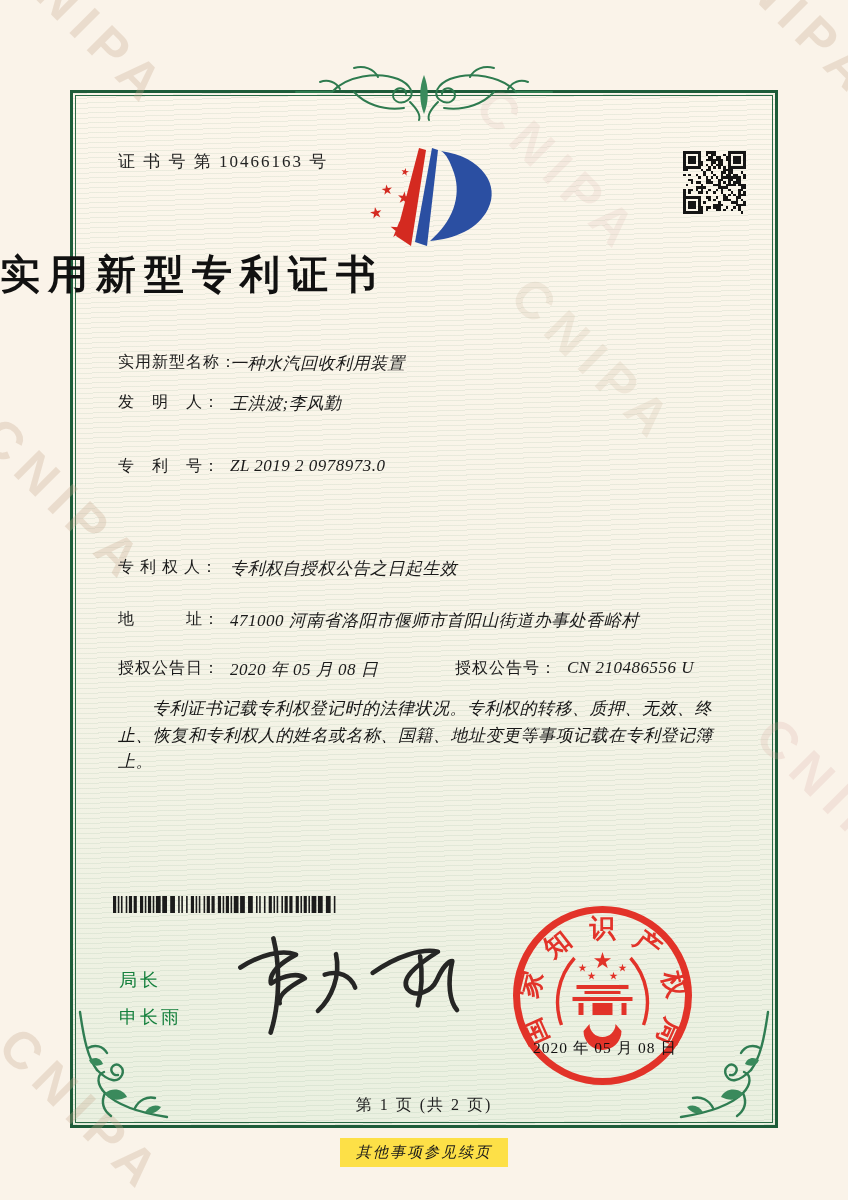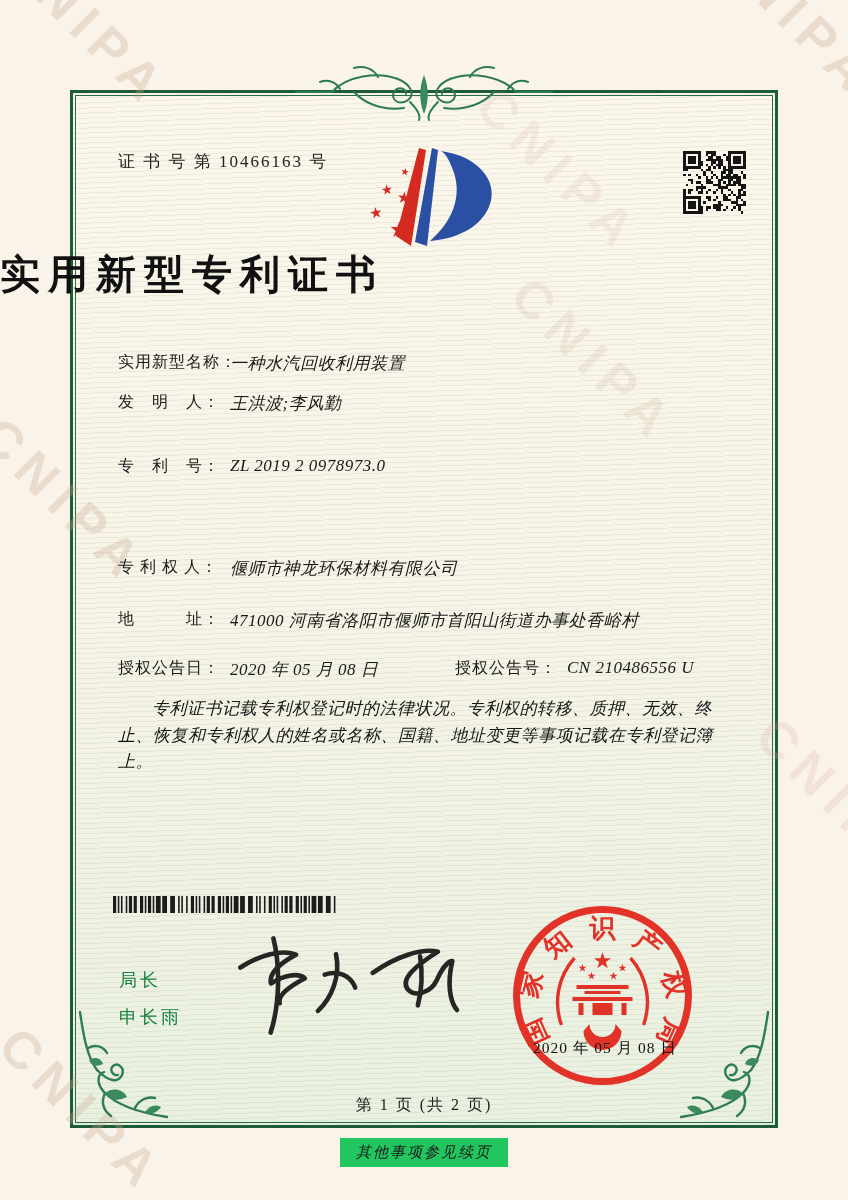--- a/index.html
+++ b/index.html
@@ -54,21 +54,21 @@
   .director div{margin-bottom:13px;}
   .signature{position:absolute;left:225px;top:928px;width:235px;height:110px;transform:rotate(-2deg);}
 
   .seal{position:absolute;left:505px;top:898px;width:195px;height:195px;opacity:0.92;}
   .seal-date{position:absolute;left:520px;top:1038px;width:170px;text-align:center;
              font-size:15.5px;color:#111;letter-spacing:1px;}
 
   .page-num{position:absolute;left:0;top:1095px;width:848px;text-align:center;
             font-size:16px;color:#222;letter-spacing:2px;}
   .cont-note{position:absolute;left:0;top:1138px;width:848px;text-align:center;}
-  .cont-note span{display:inline-block;background:#22c55e;padding:5px 16px;font-size:15px;
+  .cont-note span{display:inline-block;background:#fde047;padding:5px 16px;font-size:15px;
                   color:#1a1a1a;letter-spacing:2px;font-style:italic;}
 
   .ornament-top{position:absolute;left:294px;top:62px;width:260px;height:60px;z-index:2;}
   .corner{position:absolute;width:100px;height:115px;z-index:2;}
   .corner-br{left:673px;top:1008px;}
   .corner-bl{left:75px;top:1008px;transform:scaleX(-1);}
 </style>
 </head>
 <body>
 
@@ -463,21 +463,21 @@
     <div class="field-row r2">
       <span class="field-label">发　明　人：</span>
       <span class="field-value">王洪波;李风勤</span>
     </div>
     <div class="field-row r3">
       <span class="field-label">专　利　号：</span>
       <span class="field-value">ZL 2019 2 0978973.0</span>
     </div>
     <div class="field-row r5">
       <span class="field-label">专 利 权 人：</span>
-      <span class="field-value">偃师市神龙环保材料有限公司</span>
+      <span class="field-value">专利权自授权公告之日起生效</span>
     </div>
     <div class="field-row r6">
       <span class="field-label">地　　　址：</span>
       <span class="field-value">471000 河南省洛阳市偃师市首阳山街道办事处香峪村</span>
     </div>
     <div class="field-row r7">
       <span class="field-label">授权公告日：</span>
       <span class="field-value">2020 年 05 月 08 日</span>
       <span class="field-label2">授权公告号：</span>
       <span class="field-value2">CN 210486556 U</span>

